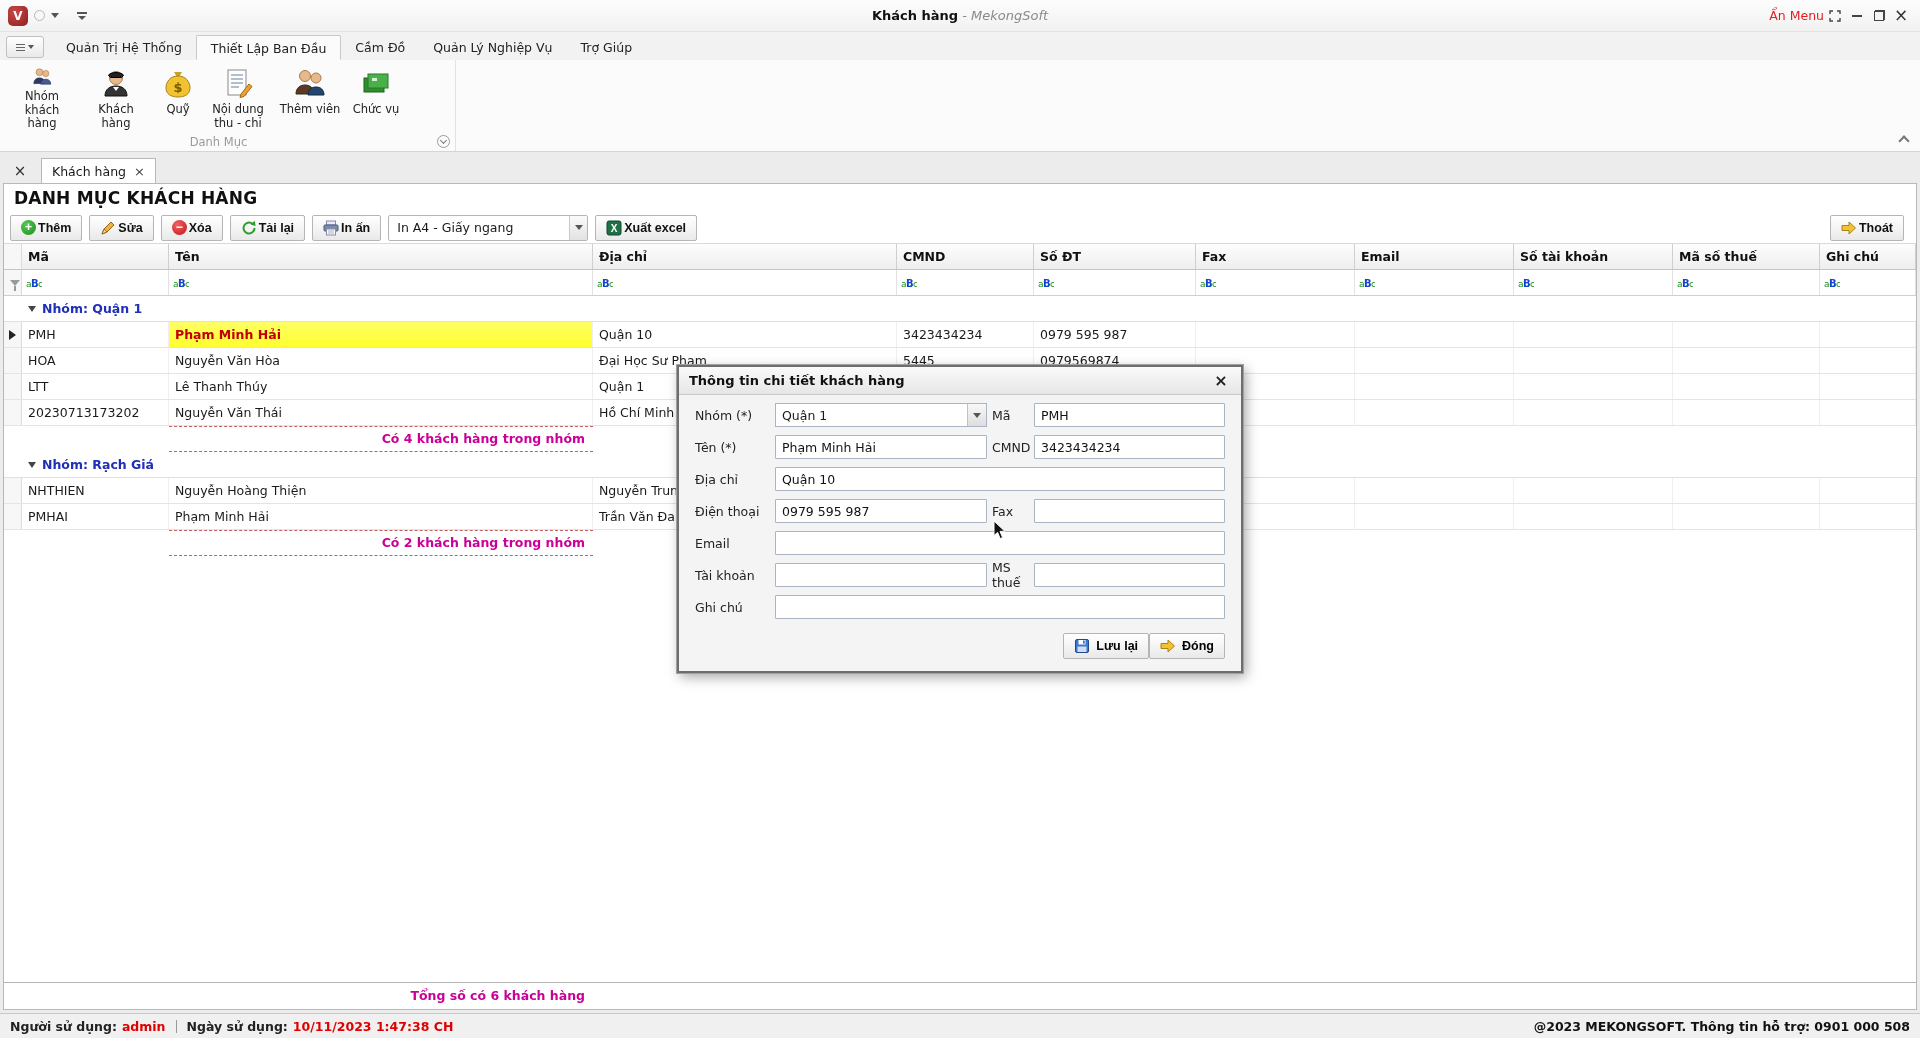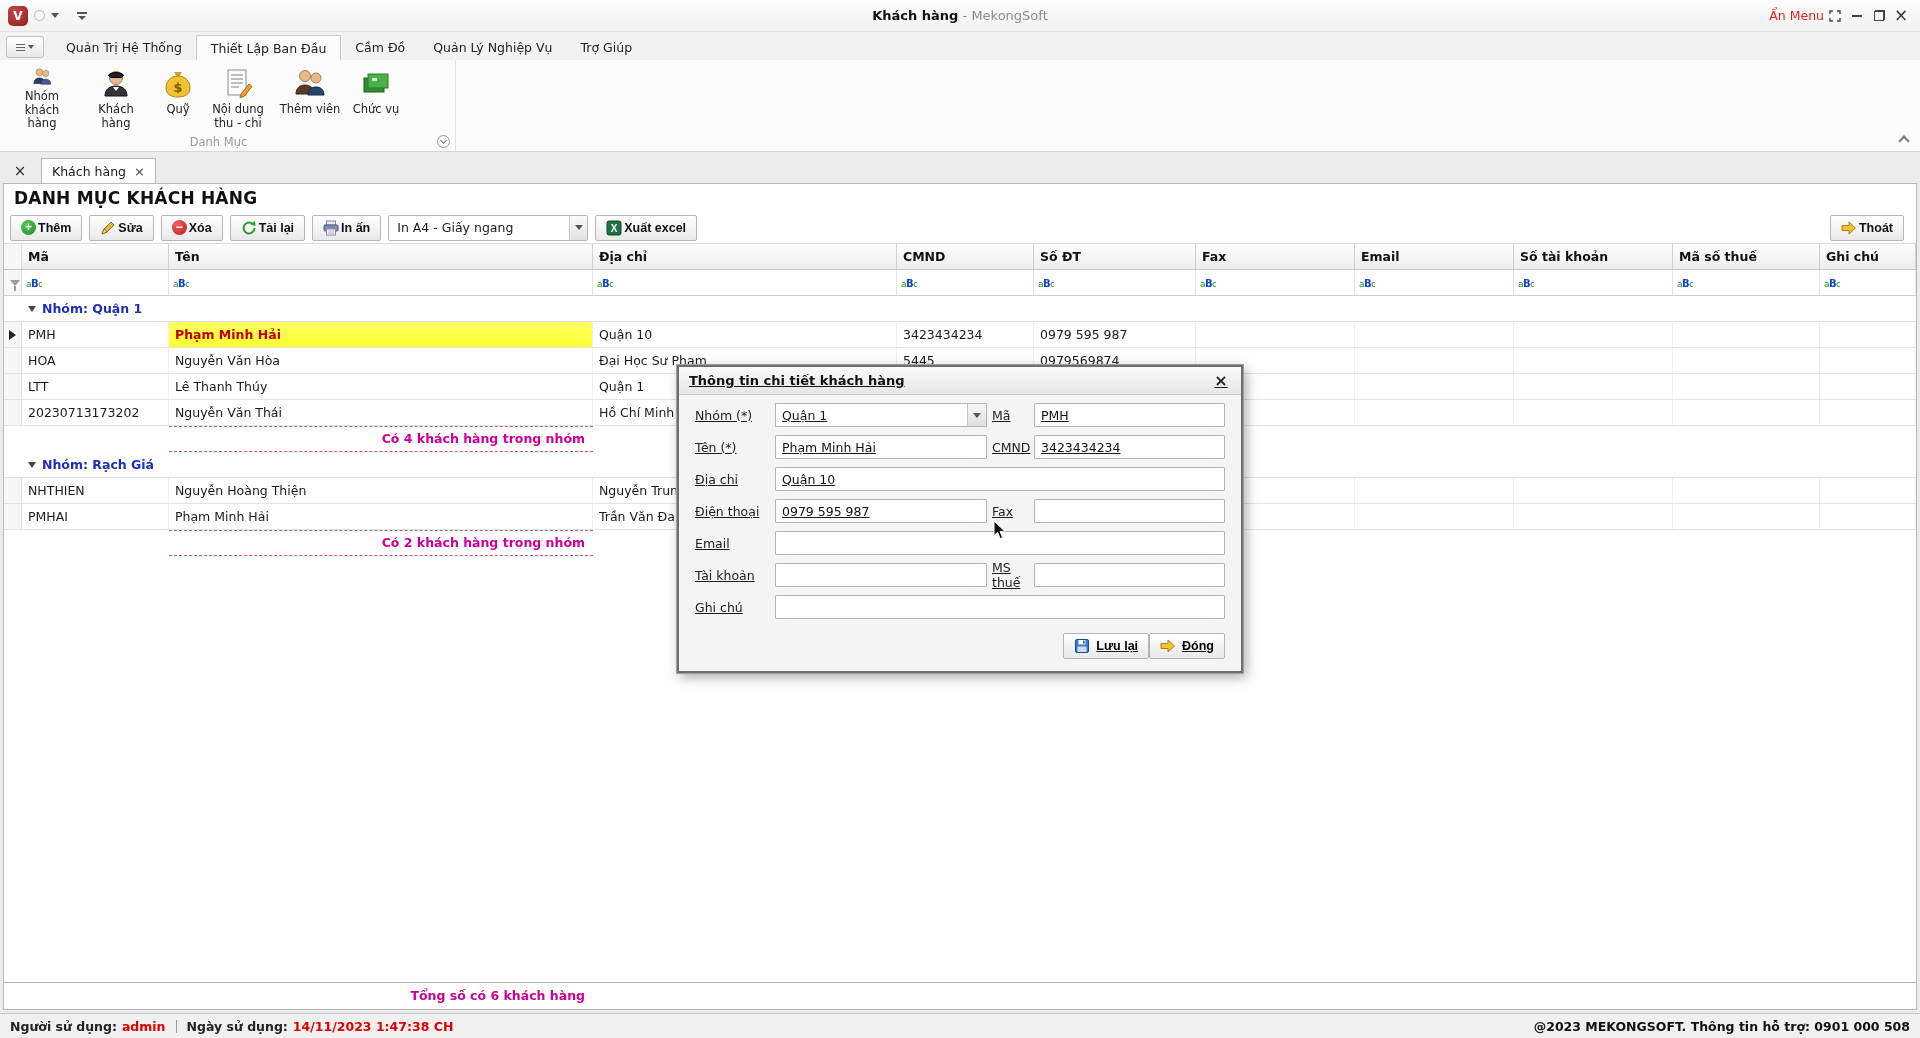--- a/index.html
+++ b/index.html
@@ -11,21 +11,21 @@
     padding:0 8px; position:relative; border-bottom:1px solid #e3e3e3; }
   .logo { width:20px; height:20px; border-radius:5px; background:radial-gradient(circle at 35% 30%,#c84848,#8e2020);
     color:#fff; font-weight:bold; font-size:12px; display:flex; align-items:center; justify-content:center; margin-right:6px; }
   .qat-circle { width:11px; height:11px; border:1.5px solid #b9b9b9; border-radius:50%; margin-right:6px; }
   .caret-down { width:0; height:0; border-left:4px solid transparent; border-right:4px solid transparent; border-top:5px solid #555; }
   .qat-caret { margin-right:10px; }
   .qat-custom { display:flex; flex-direction:column; align-items:center; gap:2px; margin-left:8px; }
   .qat-custom .bar { width:10px; border-top:2px solid #555; }
   .tb-title { position:absolute; left:50%; transform:translateX(-50%); white-space:nowrap; font-size:13px; }
   .tb-title b { color:#111; }
-  .tb-title span.sub { color:#8a8a8a; font-weight:normal; }
+  .tb-title span.sub { color:#8a8a8a; font-weight:normal;font-style:italic; }
   .tb-right { margin-left:auto; display:flex; align-items:center; gap:0; }
   .hide-menu { color:#e02020; font-size:12.5px; cursor:default; }
   .winbtn { display:flex; align-items:center; justify-content:center; width:22px; height:20px; color:#444; }
   .min-glyph { width:10px; border-bottom:2px solid #444; }
   .restore-glyph { position:relative; width:11px; height:11px; }
   .restore-glyph::before { content:""; position:absolute; right:0; top:0; width:8px; height:8px; border:1.5px solid #444; }
   .restore-glyph::after { content:""; position:absolute; left:0; bottom:0; width:8px; height:8px; border:1.5px solid #444; background:#f4f4f4; }
   .close-glyph::before { content:"×"; font-size:17px; line-height:1; color:#333; }
 
   
@@ -111,21 +111,21 @@
   
   .statusbar { position:absolute; left:0; right:0; bottom:0; height:25px; background:#f0f0f0; border-top:1px solid #c8c8c8;
     display:flex; align-items:center; padding:0 10px; font-size:12.5px; }
   .statusbar .lab { font-weight:bold; color:#222; margin-right:5px; }
   .statusbar .red { font-weight:bold; color:#e00000; }
   .statusbar .div { width:0; height:13px; border-left:1px solid #999; margin:0 10px; }
   .statusbar .right { margin-left:auto; font-weight:bold; color:#111; }
 
   
   .dialog { position:absolute; left:677px; top:365px; width:566px; min-height:307px; background:#f4f4f4;
-    border:2px solid #6e6e6e; box-shadow:0 0 0 1px #a0a0a0, 3px 4px 12px rgba(0,0,0,.35); z-index:10;text-decoration:underline; }
+    border:2px solid #6e6e6e; box-shadow:0 0 0 1px #a0a0a0, 3px 4px 12px rgba(0,0,0,.35); z-index:10; }
   .dialog-title { height:28px; background:linear-gradient(#fafafa,#e6e6e6); border-bottom:1px solid #c8c8c8;
     display:flex; align-items:center; padding:0 10px; font-weight:bold; font-size:13px; color:#111; }
   .dialog-title .dx { margin-left:auto; width:20px; text-align:center; }
   .dialog-title .dx::before { content:"×"; font-size:16px; font-weight:bold; color:#222; }
   .drow { display:flex; align-items:center; margin:8px 16px 0 16px; height:24px; }
   .drow:first-of-type { margin-top:11px; }
   .dlab { width:80px; color:#222; }
   .dlab2 { width:47px; padding-left:5px; color:#222; }
   .din { height:24px; border:1px solid #a9b4c4; background:#fff; padding:0 6px; font-size:12.5px;
     font-family:inherit; color:#111; border-radius:1px; }
@@ -533,21 +533,21 @@
       <div></div>
     <div class="stext">Tổng số có 6 khách hàng</div>
   </div>
 </div>
 
 <div class="statusbar">
   <span class="lab">Người sử dụng:</span>
   <span class="red">admin</span>
   <span class="div"></span>
   <span class="lab">Ngày sử dụng:</span>
-  <span class="red">14/11/2023 1:47:38 CH</span>
+  <span class="red">10/11/2023 1:47:38 CH</span>
   <span class="right">@2023 MEKONGSOFT. Thông tin hỗ trợ: 0901 000 508</span>
 </div>
 
 <div class="dialog">
   <div class="dialog-title">
     <span>Thông tin chi tiết khách hàng</span>
     <span class="dx"></span>
   </div>
 
   <div class="drow">

